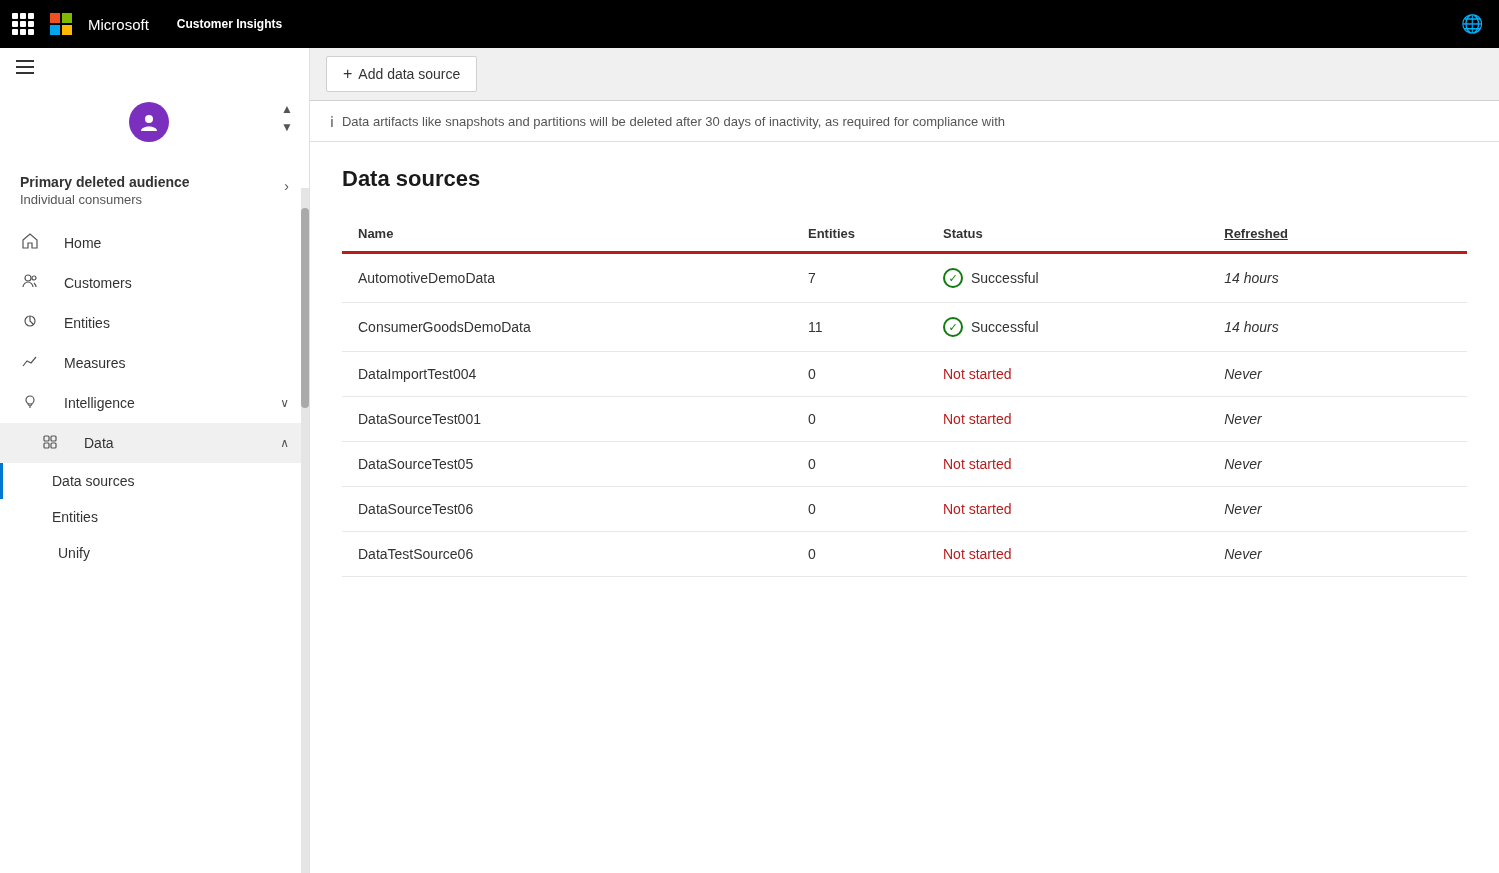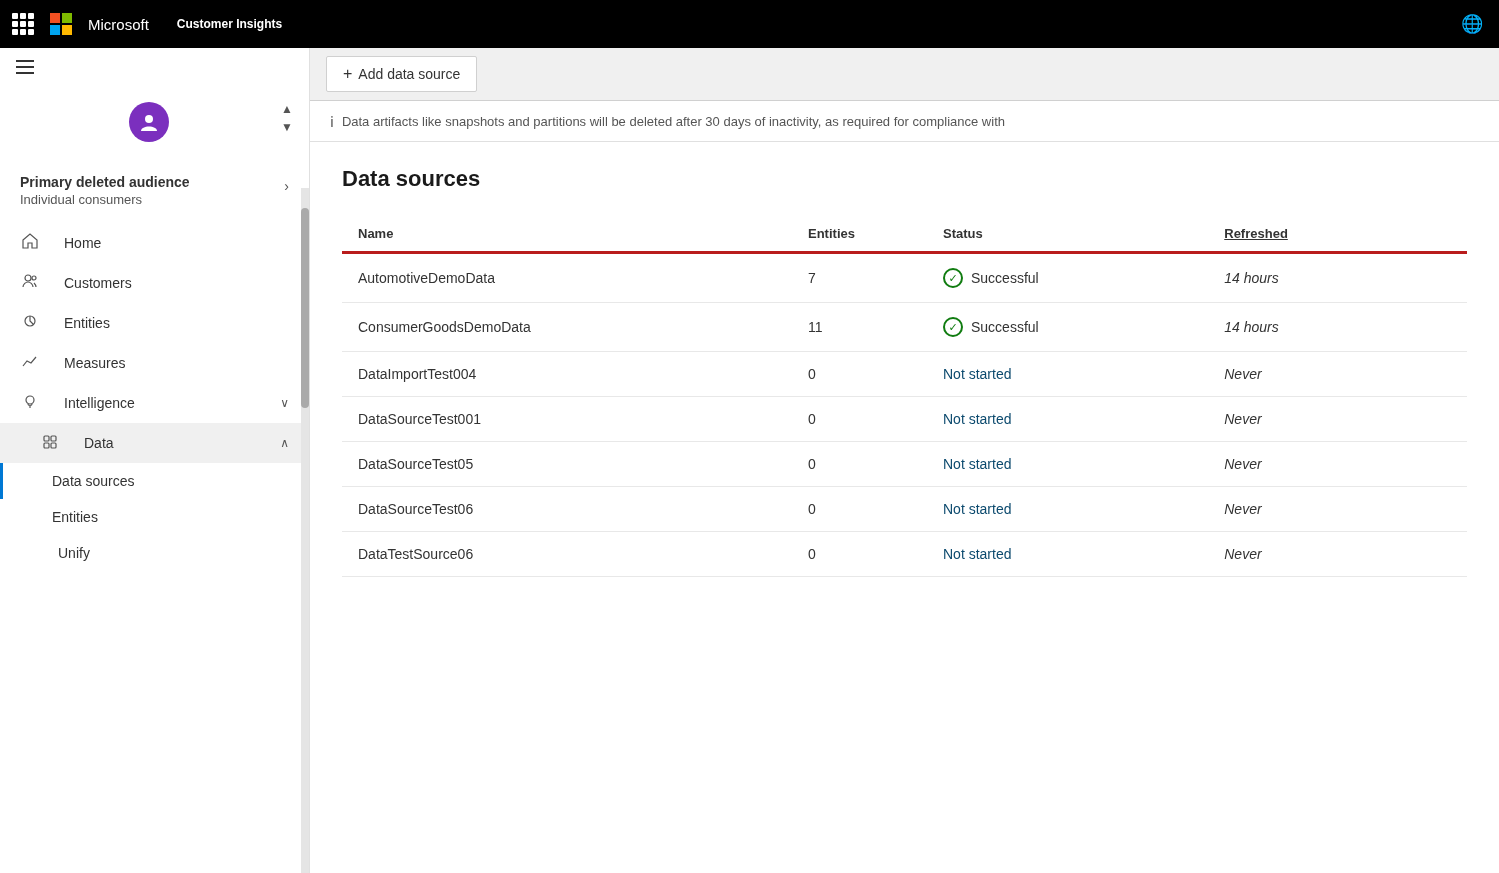--- a/index.html
+++ b/index.html
@@ -208,21 +208,21 @@
       gap: 8px;
     }
     .status-circle-ok {
       width: 20px; height: 20px;
       border: 2px solid #107c10;
       border-radius: 50%;
       display: flex; align-items: center; justify-content: center;
       color: #107c10; font-size: 11px;
     }
     .status-text-ok { color: #333; }
-    .status-text-notstarted { color: #0c4a6e; }
+    .status-text-notstarted { color: #b91c1c; }
     .refresh-text { color: #999; font-size: 14px; font-style: italic; }
     .col-name { width: 40%; }
     .col-entities { width: 12%; }
     .col-status { width: 25%; }
     .col-refresh { width: 23%; text-decoration: underline; }
   </style>
 </head>
 <body>
 
 <div class="topbar">

